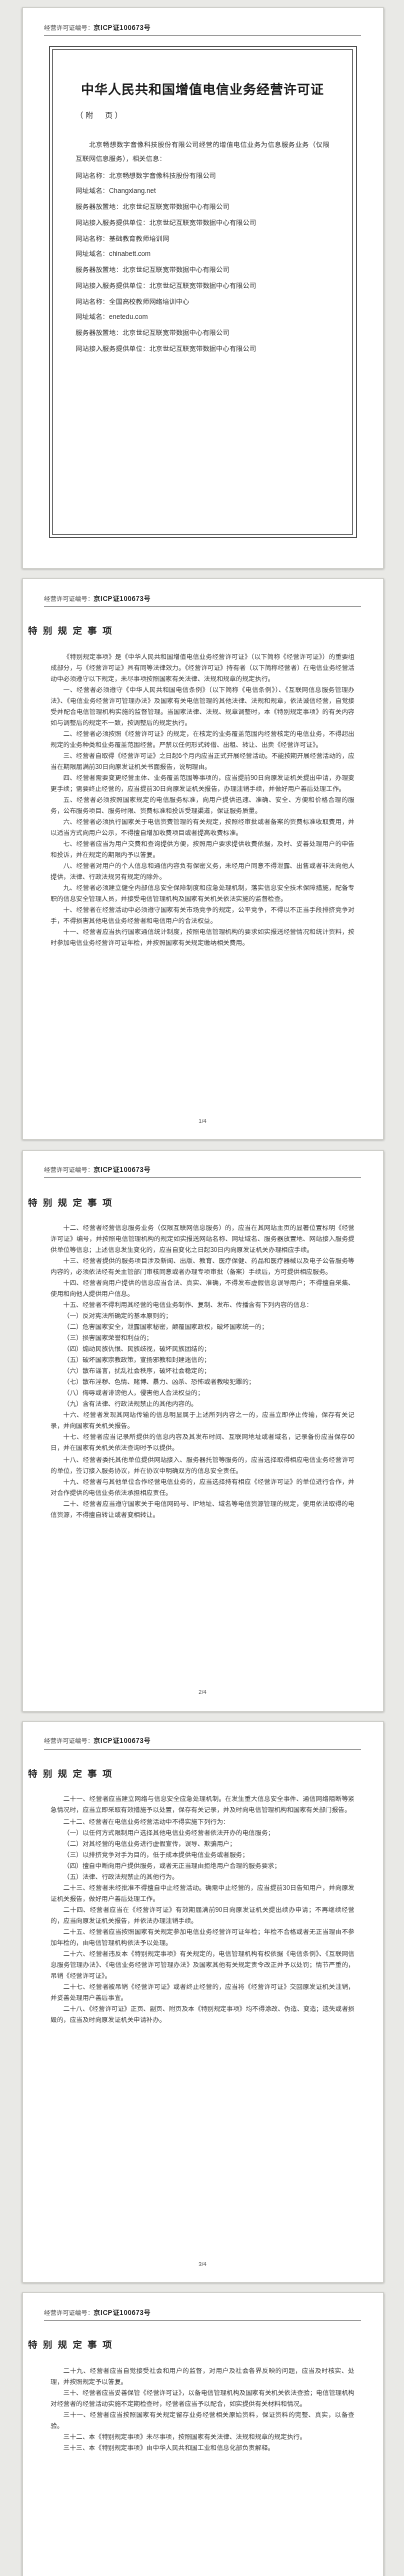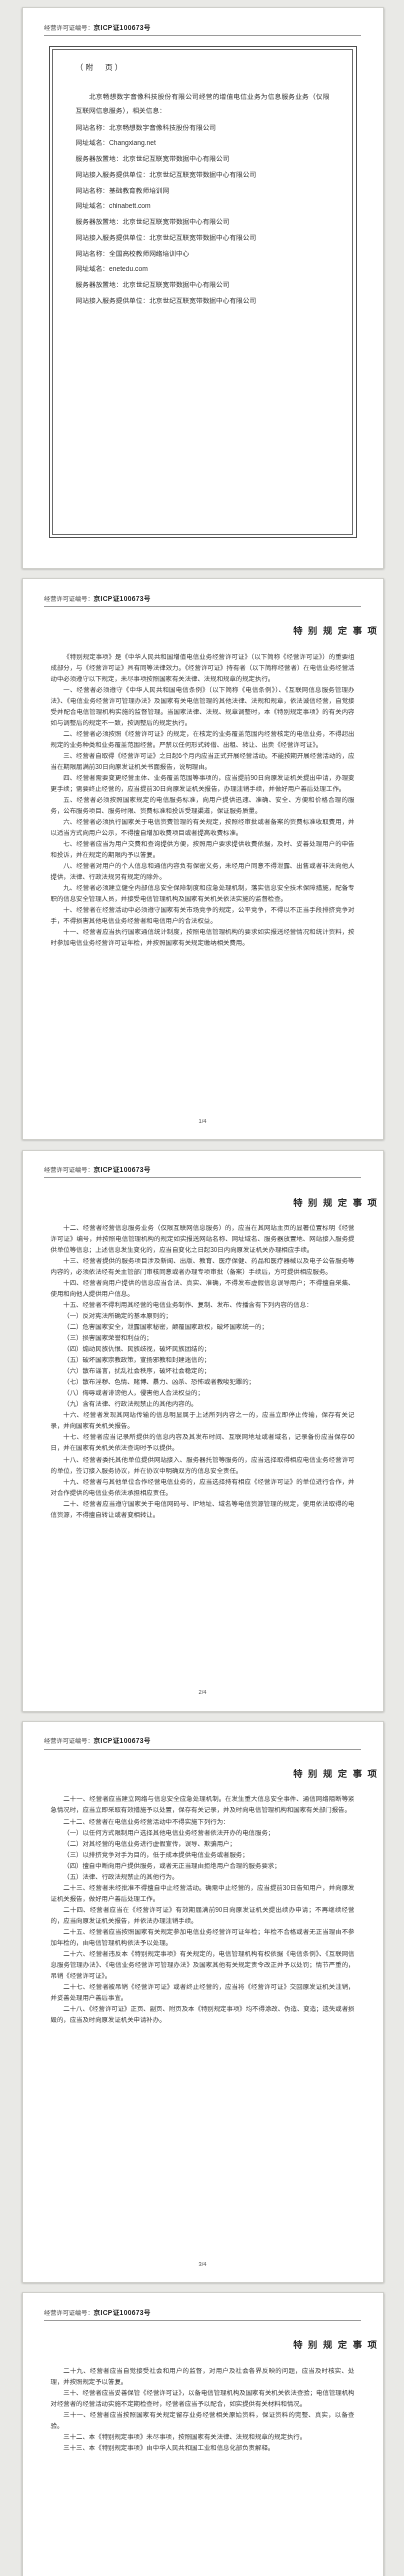--- a/index.html
+++ b/index.html
@@ -88,21 +88,21 @@
   .annex-rows {
     font-size: 6.7px;
     line-height: 2.35;
     color: #333333;
   }
 
   
   .prov-title {
     margin: 0;
     padding-top: 44px;
-    text-align: right;
+    text-align: left;
     font-family: "Liberation Serif", "DejaVu Serif", serif;
     font-size: 9.3px;
     font-weight: bold;
     letter-spacing: 0.6em;
     text-indent: 0.6em;
     color: #2e2e2e;
   }
   .prov-body {
     padding: 13.4px 28px 0;
     font-size: 6.4px;
@@ -128,20 +128,21 @@
 <body>
 
 <div class="doc">
 
   <div class="page">
     <div class="page-head">
       <span>经营许可证编号：</span><span class="lic-num">京ICP证100673号</span>
     </div>
     <div class="frame-outer">
       <div class="frame-inner">
+        <h1 class="annex-title">中华人民共和国增值电信业务经营许可证</h1>
         <div class="annex-sub">（附　页）</div>
         <p class="annex-intro">北京畅想数字音像科技股份有限公司经营的增值电信业务为信息服务业务（仅限互联网信息服务），相关信息：</p>
         <div class="annex-rows">
           <div class="annex-row"><span>网站名称：</span><span>北京畅想数字音像科技股份有限公司</span></div>
           <div class="annex-row"><span>网址域名：</span><span>Changxiang.net</span></div>
           <div class="annex-row"><span>服务器放置地：</span><span>北京世纪互联宽带数据中心有限公司</span></div>
           <div class="annex-row"><span>网站接入服务提供单位：</span><span>北京世纪互联宽带数据中心有限公司</span></div>
           <div class="annex-row"><span>网站名称：</span><span>基础教育教师培训网</span></div>
           <div class="annex-row"><span>网址域名：</span><span>chinabett.com</span></div>
           <div class="annex-row"><span>服务器放置地：</span><span>北京世纪互联宽带数据中心有限公司</span></div>

